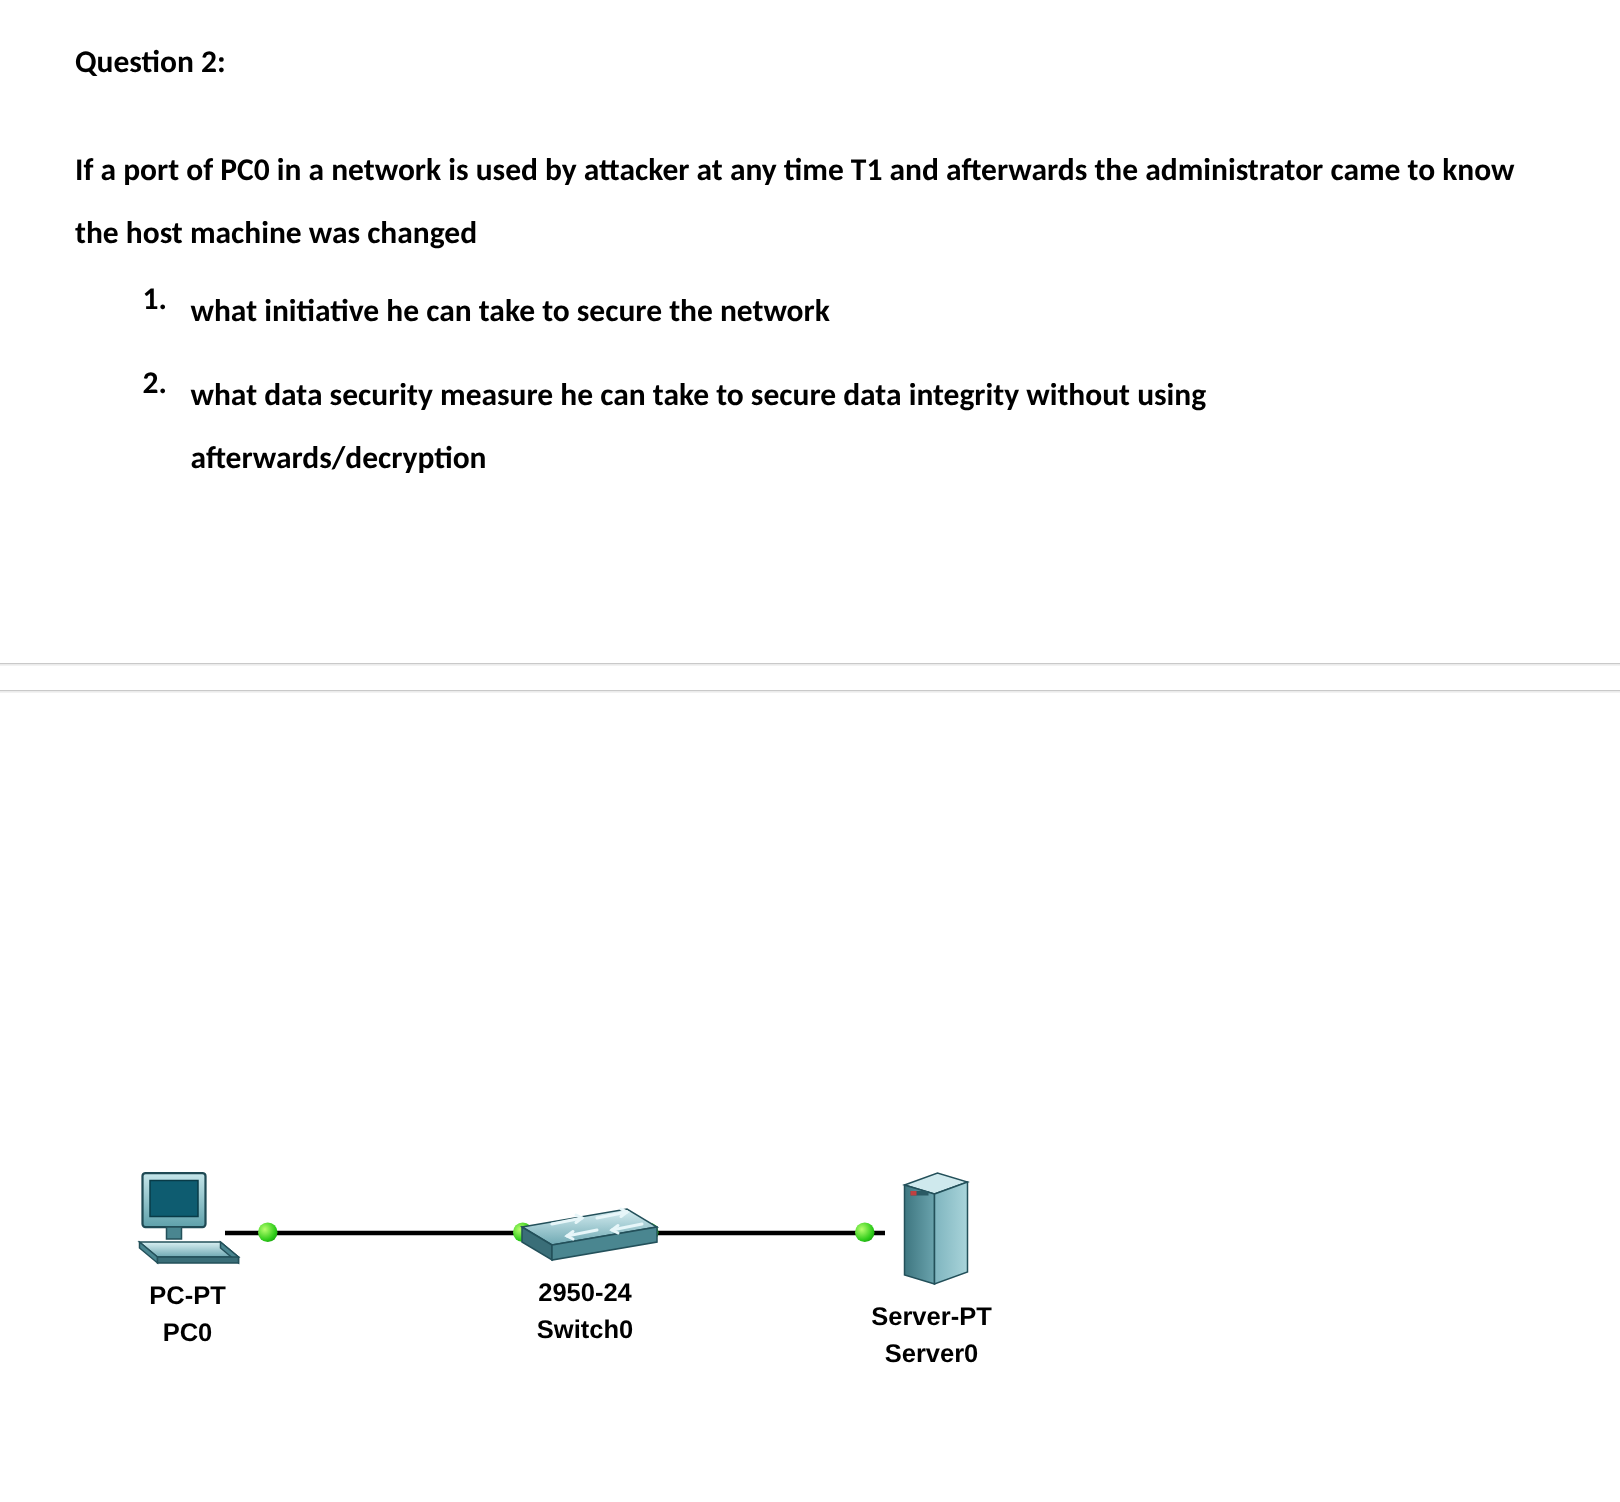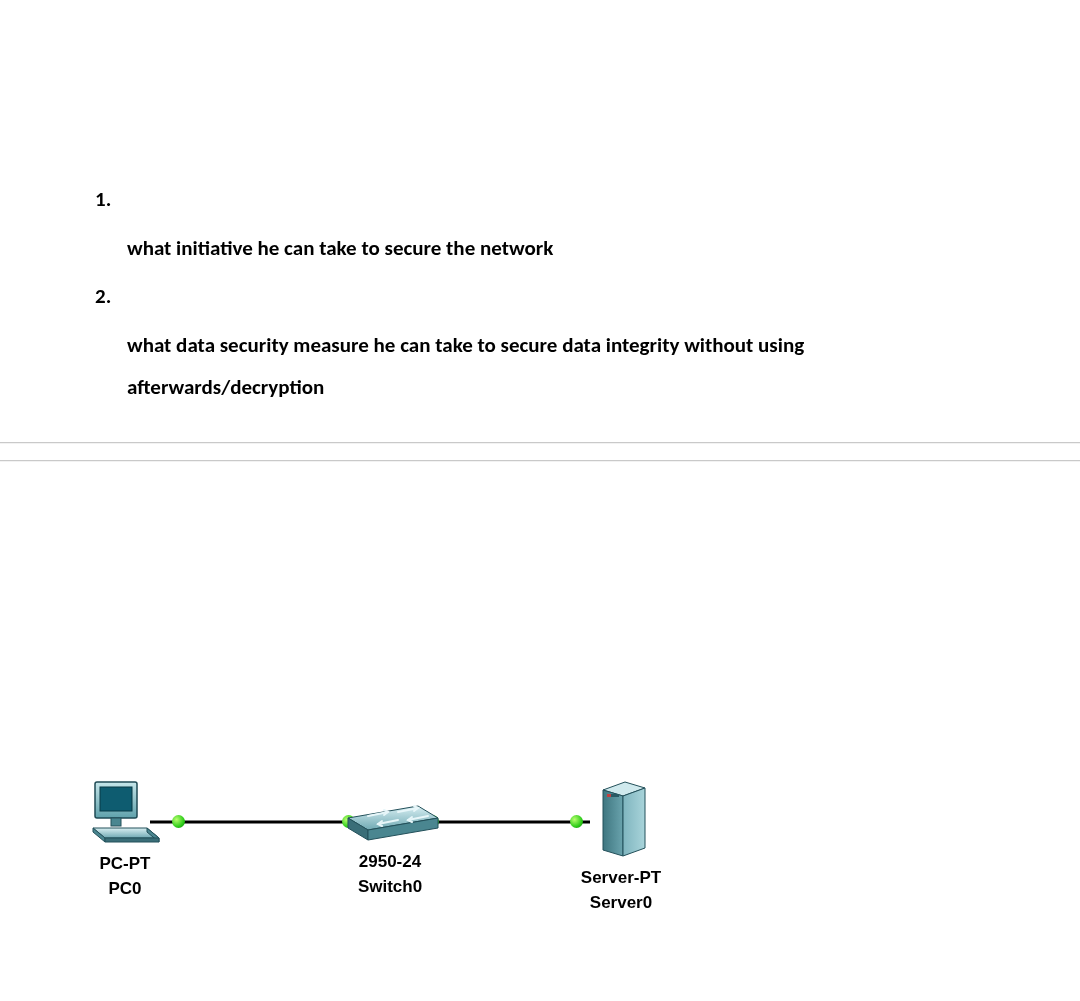--- a/index.html
+++ b/index.html
@@ -46,21 +46,20 @@
     align-items: flex-start;
     margin-bottom: 14px;
   }
   .list-num {
     width: 32px;
     flex-shrink: 0;
   }
   .list-txt {
     flex: 1;
     line-height: 2.0;
-    margin-top: 41px;
   }
   .hr-line {
     position: absolute;
     left: 0;
     height: 0;
     width: 1080px;
     border-top: 1px solid #c9c9c9;
     border-bottom: 1px solid #f2f2f2;
   }
   .hr1 { top: 442px; }
@@ -108,21 +107,23 @@
     height: 13px;
     border-radius: 50%;
     background: radial-gradient(circle at 35% 35%, #b7ff6e, #2ecc1a 60%, #0a7a05);
   }
 </style>
 </head>
 <body>
 
 <div class="page">
 
-
+  <div class="text-block q-title">Question 2:</div>
+
+  <div class="text-block para para1">If a port of PC0 in a network is used by attacker at any time T1 and  afterwards the administrator came to know the host machine was changed</div>
 
   <div class="list-block">
     <div class="list-row">
       <div class="list-num">1.</div>
       <div class="list-txt">what initiative he can take to secure the network</div>
     </div>
     <div class="list-row">
       <div class="list-num">2.</div>
       <div class="list-txt">what data security measure he can take to secure data integrity  without using afterwards/decryption</div>
     </div>

